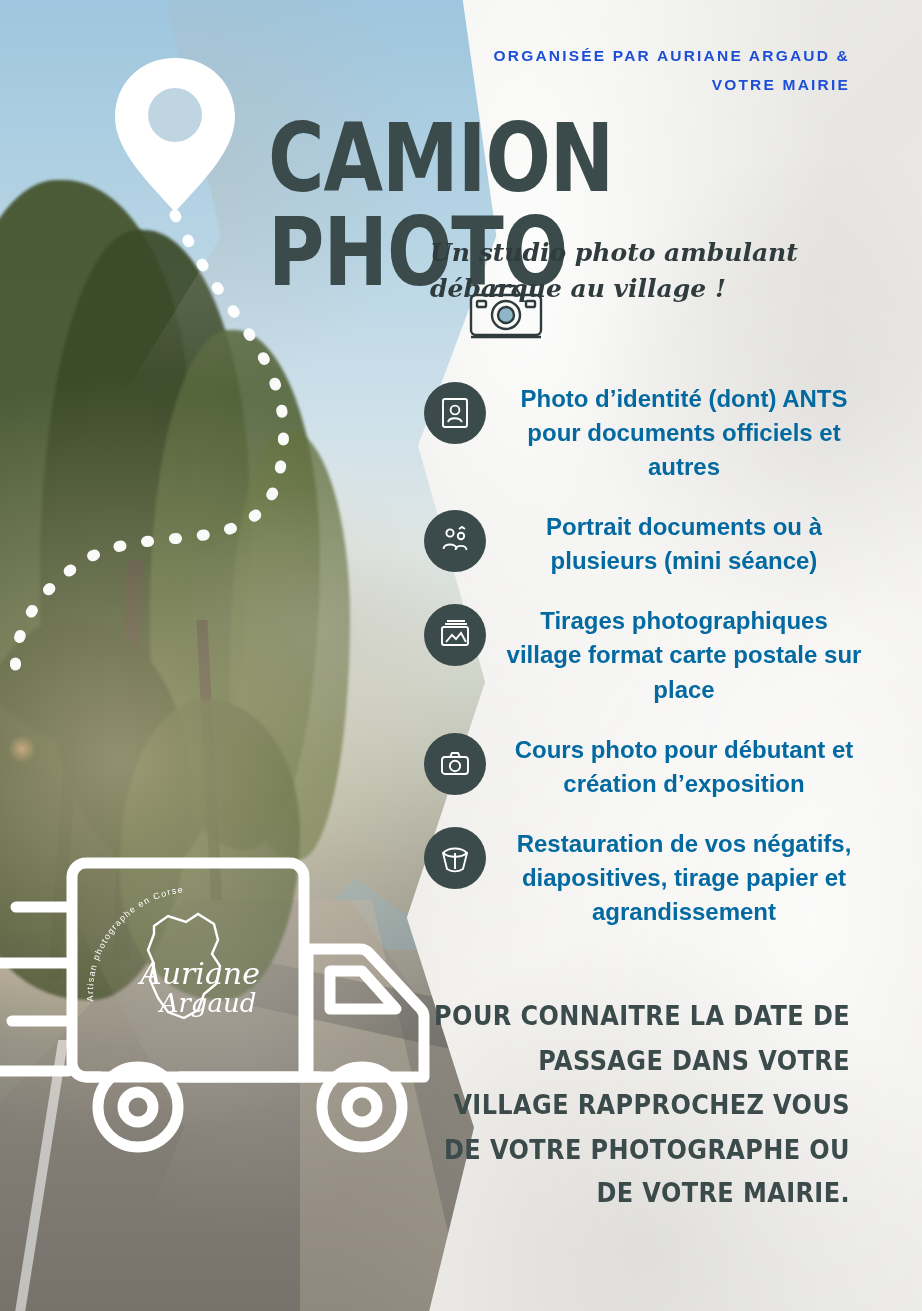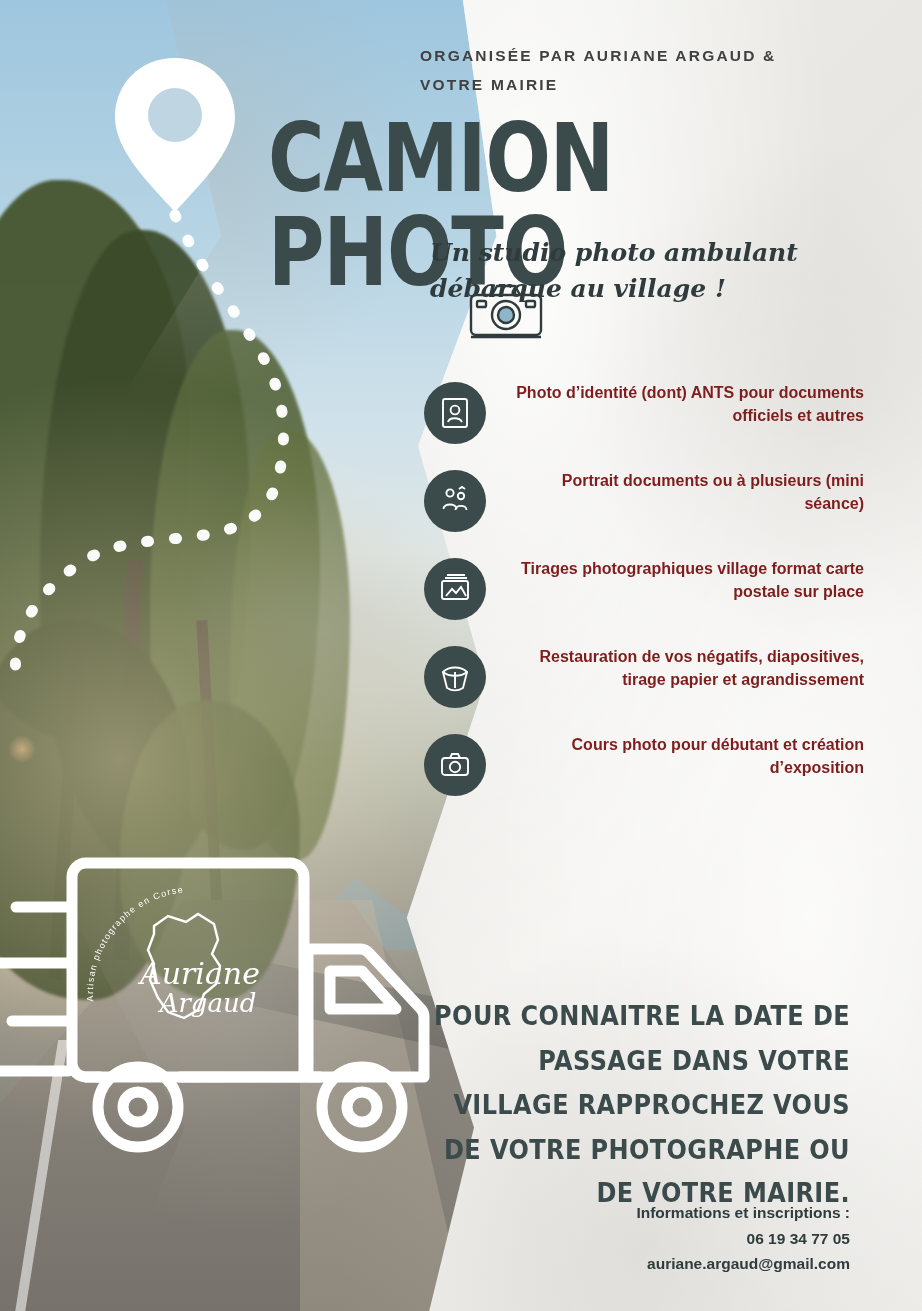--- a/index.html
+++ b/index.html
@@ -146,25 +146,25 @@
   .truck { position: absolute; left: -10px; top: 845px; width: 470px; height: 340px; }
 
   
   .logo { position: absolute; left: 80px; top: 880px; width: 230px; height: 160px; }
 
   
   .organiser {
     position: absolute;
     right: 72px; top: 42px;
     width: 430px;
-    text-align: left;
+    text-align: right;
     font-size: 15.5px;
     letter-spacing: 2.2px;
     font-weight: 700;
-    color: #404040;
+    color: #1d4ed8;
     line-height: 1.85;
   }
 
   .title {
     position: absolute;
     left: 268px; top: 112px;
     width: 600px;
     font-family: "DejaVu Sans", sans-serif;
     font-size: 77px;
     font-weight: 700;
@@ -205,24 +205,24 @@
   .srv-badge {
     flex: 0 0 auto;
     width: 62px; height: 62px;
     border-radius: 50%;
     background: #3b4a4a;
     display: flex; align-items: center; justify-content: center;
     margin-top: 4px;
   }
   .srv-text {
     flex: 1;
-    text-align: right;
-    font-size: 16px;
-    font-weight: 700;
-    color: #7f1d1d;
+    text-align: center;
+    font-size: 24px;
+    font-weight: 700;
+    color: #0369a1;
     line-height: 1.42;
     padding-top: 4px;
   }
 
   .callout {
     position: absolute;
     right: 72px; top: 995px;
     width: 420px;
     text-align: right;
     font-family: "DejaVu Sans", sans-serif;
@@ -363,42 +363,37 @@
           <path d="M8 24 l6 -7 4 4 5 -6 5 9"></path>
           <path d="M7 6 h22 M9 3 h18"></path>
         </svg>
       </div>
       <div class="srv-text">Tirages photographiques village format carte postale sur place</div>
     </div>
 
     <div class="srv-row">
       <div class="srv-badge">
         <svg width="34" height="34" viewBox="0 0 34 34" fill="none" stroke="#ffffff" stroke-width="1.9">
+          <rect x="4" y="10" width="26" height="17" rx="3"></rect>
+          <path d="M12 10 l2 -4 h6 l2 4"></path>
+          <circle cx="17" cy="19" r="5.2"></circle>
+        </svg>
+      </div>
+      <div class="srv-text">Cours photo pour débutant et création d’exposition</div>
+    </div>
+
+    <div class="srv-row">
+      <div class="srv-badge">
+        <svg width="34" height="34" viewBox="0 0 34 34" fill="none" stroke="#ffffff" stroke-width="1.9">
           <path d="M5 12 c6 -6 18 -6 24 0 l-4 16 c-5 3 -11 3 -16 0 Z"></path>
           <path d="M5 12 c6 5 18 5 24 0"></path>
           <path d="M17 12 v16"></path>
         </svg>
       </div>
       <div class="srv-text">Restauration de vos négatifs, diapositives, tirage papier et agrandissement</div>
     </div>
 
-    <div class="srv-row">
-      <div class="srv-badge">
-        <svg width="34" height="34" viewBox="0 0 34 34" fill="none" stroke="#ffffff" stroke-width="1.9">
-          <rect x="4" y="10" width="26" height="17" rx="3"></rect>
-          <path d="M12 10 l2 -4 h6 l2 4"></path>
-          <circle cx="17" cy="19" r="5.2"></circle>
-        </svg>
-      </div>
-      <div class="srv-text">Cours photo pour débutant et création d’exposition</div>
-    </div>
-
   </div>
 
   <div class="callout">POUR CONNAITRE LA DATE DE PASSAGE DANS VOTRE VILLAGE RAPPROCHEZ VOUS DE VOTRE PHOTOGRAPHE OU DE VOTRE MAIRIE.</div>
 
-  <div class="contact">
-    <div>Informations et inscriptions :</div>
-    <div>06 19 34 77 05</div>
-    <div>auriane.argaud@gmail.com</div>
-  </div>
 
 </div>
 
 </body></html>

